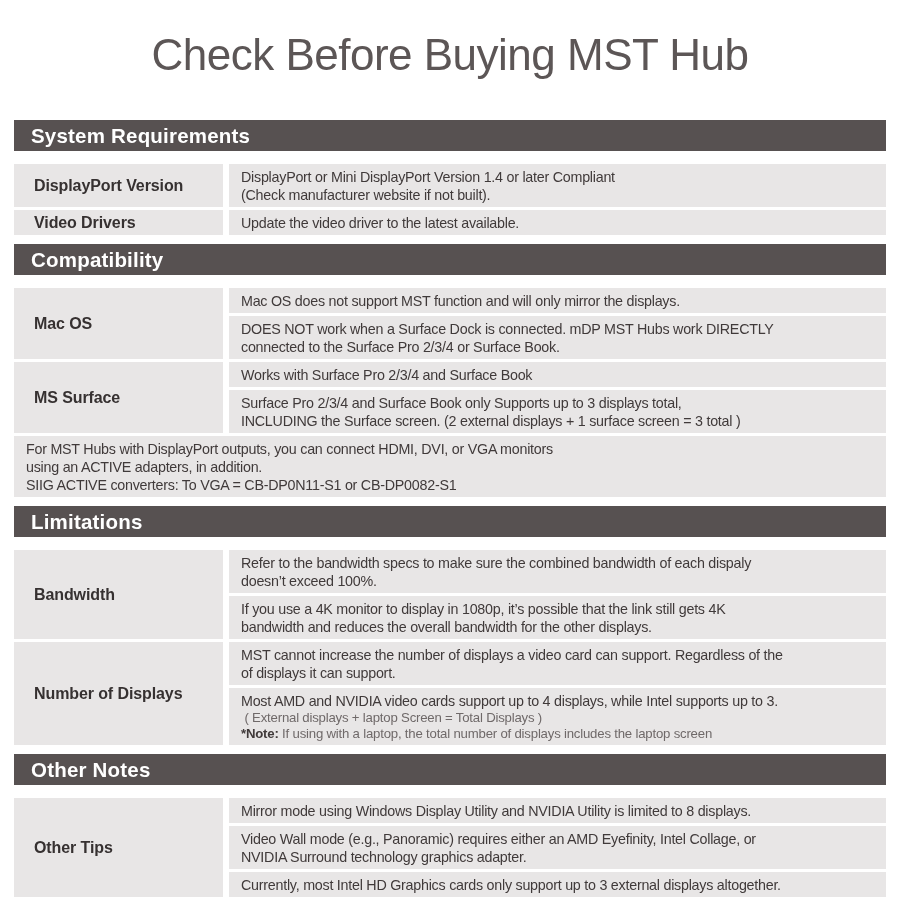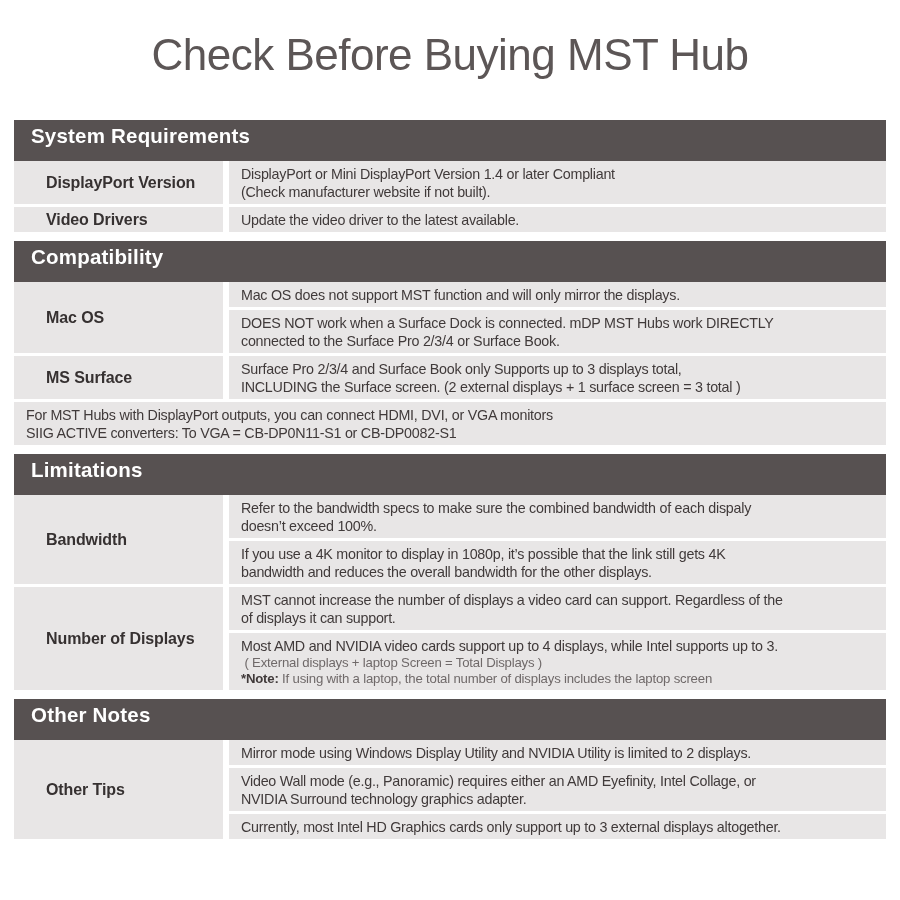--- a/index.html
+++ b/index.html
@@ -26,32 +26,32 @@
     letter-spacing:-0.5px;
   }
   .table{margin:0 14px;}
   .section{margin-bottom:9px;}
   .section-header{
     background:var(--header-bg);
     color:#ffffff;
     font-size:20.5px;
     font-weight:bold;
     line-height:31px;
-    height:41px;
+    height:31px;
     padding-left:17px;
-    margin-bottom:0;
+    margin-bottom:13px;
     letter-spacing:0.2px;
   }
   .row{display:flex;margin-bottom:3px;}
   .row:last-child{margin-bottom:0;}
   .label-cell{
     width:209px;flex:0 0 209px;
     background:var(--row-bg);
     display:flex;align-items:center;
-    padding-left:32px;
+    padding-left:20px;
     box-sizing:border-box;
     margin-right:6px;
     font-weight:bold;
     font-size:16px;
     color:var(--label-color);
     letter-spacing:-0.1px;
     text-align:center;
   }
   .content-col{flex:1;display:flex;flex-direction:column;justify-content:flex-end;}
   .content-cell{
@@ -124,29 +124,33 @@
             <div class="line">connected to the Surface Pro 2/3/4 or Surface Book.</div>
           </div>
         </div>
       </div>
       <div class="row">
         <div class="label-cell">
           <span class="label-text">MS Surface</span>
         </div>
         <div class="content-col">
           <div class="content-cell">
+            <div class="line">Works with Surface Pro 2/3/4 and Surface Book</div>
+          </div>
+          <div class="content-cell">
             <div class="line">Surface Pro 2/3/4 and Surface Book only Supports up to 3 displays total,</div>
             <div class="line">INCLUDING the Surface screen. (2 external displays + 1 surface screen = 3 total )</div>
           </div>
         </div>
       </div>
       <div class="row">
         <div class="content-col">
           <div class="content-cell">
             <div class="line">For MST Hubs with DisplayPort outputs, you can connect HDMI, DVI, or VGA monitors</div>
+            <div class="line">using an ACTIVE adapters, in addition.</div>
             <div class="line">SIIG ACTIVE converters: To VGA = CB-DP0N11-S1 or CB-DP0082-S1</div>
           </div>
         </div>
       </div>
     </div>
     <div class="section">
       <div class="section-header">Limitations</div>
       <div class="row">
         <div class="label-cell">
           <span class="label-text">Bandwidth</span>
@@ -180,21 +184,21 @@
       </div>
     </div>
     <div class="section">
       <div class="section-header">Other Notes</div>
       <div class="row">
         <div class="label-cell">
           <span class="label-text">Other Tips</span>
         </div>
         <div class="content-col">
           <div class="content-cell">
-            <div class="line">Mirror mode using Windows Display Utility and NVIDIA Utility is limited to 2 displays.</div>
+            <div class="line">Mirror mode using Windows Display Utility and NVIDIA Utility is limited to 8 displays.</div>
           </div>
           <div class="content-cell">
             <div class="line">Video Wall mode (e.g., Panoramic) requires either an AMD Eyefinity, Intel Collage, or</div>
             <div class="line">NVIDIA Surround technology graphics adapter.</div>
           </div>
           <div class="content-cell">
             <div class="line">Currently, most Intel HD Graphics cards only support up to 3 external displays altogether.</div>
           </div>
         </div>
       </div>

